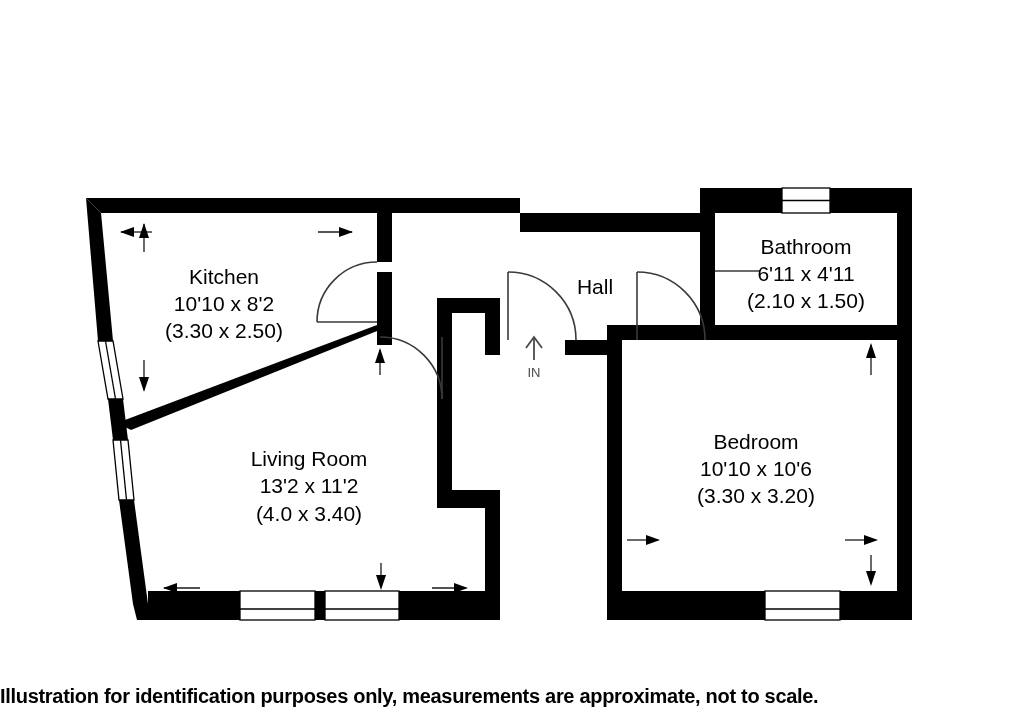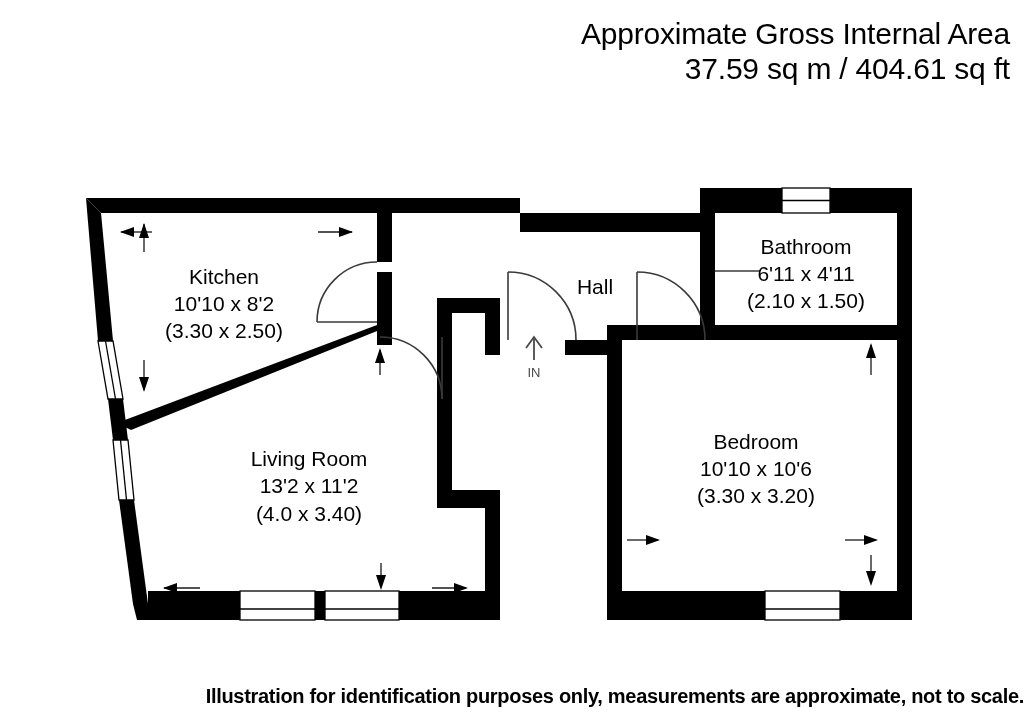--- a/index.html
+++ b/index.html
@@ -33,21 +33,21 @@
     font-weight: 400;
     letter-spacing: -0.2px;
     white-space: nowrap;
     display: block;
   }
   .footer-block {
     position: absolute;
     left: 0;
     right: 0;
     bottom: 16px;
-    text-align: right;
+    text-align: left;
   }
   .footer-text {
     font-size: 20px;
     font-weight: 700;
     letter-spacing: -0.3px;
     white-space: nowrap;
   }
   svg#floorplan {
     position: absolute;
     left: 0;
@@ -88,24 +88,20 @@
     font-size: 13px;
     fill: #4a4a4a;
     text-anchor: middle;
   }
 </style>
 </head>
 <body>
 
 <div id="plan-root">
 
-  <div class="header-block">
-    <span class="header-line">Approximate Gross Internal Area</span>
-    <span class="header-line">37.59 sq m / 404.61 sq ft</span>
-  </div>
 
   <svg id="floorplan" viewBox="0 0 1024 724">
 
     <g>
 
       <path class="wall" d="M 86,198 L 520,198 L 520,213 L 101,213 Z"></path>
 
       <path class="wall" d="M 520,213 L 712,213 L 712,232 L 520,232 Z"></path>
 
       <path class="wall" d="M 700,188 L 782,188 L 782,213 L 700,213 Z"></path>

